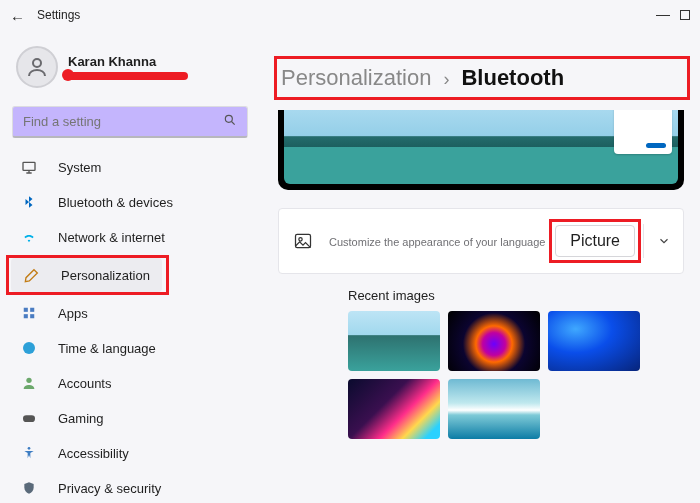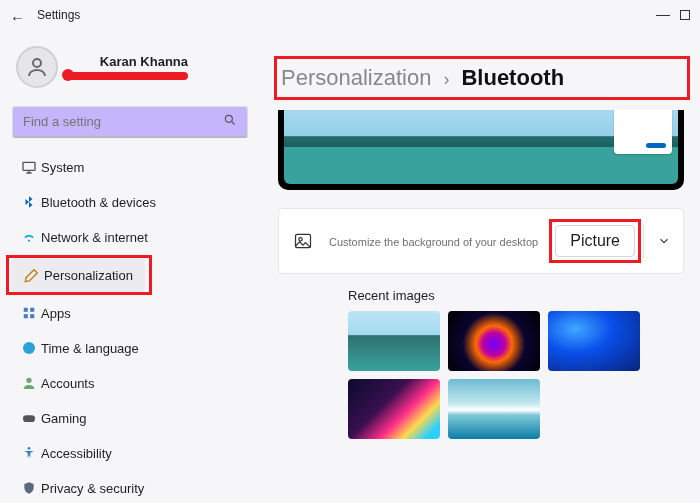--- a/index.html
+++ b/index.html
@@ -27,21 +27,21 @@
     .sidebar { width: 260px; padding: 6px 6px 6px 6px; }
     .profile { display: flex; align-items: center; padding: 10px 10px 14px; }
     .avatar {
       width: 42px; height: 42px; border-radius: 50%;
       background: #e6e6ea;
       border: 2px solid #cfcfd4;
       display: flex; align-items: center; justify-content: center;
       color: #6a6a6e;
     }
     .profile-info { margin-left: 10px; }
-    .profile-name { font-size: 13px; font-weight: 600; text-align: right; }
+    .profile-name { font-size: 13px; font-weight: 600; }
     .redact {
       width: 120px; height: 8px; background: #ed1c24;
       border-radius: 4px; margin-top: 3px;
       position: relative;
     }
     .redact::after{
       content:""; position:absolute; left:-6px; top:-3px;
       width:12px; height:12px; background:#ed1c24; border-radius:50%;
     }
     .search {
@@ -52,21 +52,21 @@
       display: flex; align-items: center; padding: 0 10px;
     }
     .search input {
       flex: 1; border: none; outline: none; font-size: 13px;
       color: #555; background: transparent;
     }
     .search .sicon { color: #555; }
     .nav-item {
       display: flex; align-items: center;
       padding: 8px 12px; border-radius: 4px;
-      margin: 1px 2px; cursor: pointer; gap: 3px;
+      margin: 1px 2px; cursor: pointer; gap: 20px;
       font-size: 13px;
     }
     .nav-item.active { background: #ececf0; }
     .nav-item.active .nlabel { font-weight: 400; }
     .nav-item .nicon { width: 18px; height: 18px; display:flex;align-items:center;justify-content:center;}
     .annot { border: 3px solid #ed1c24; }
     .annot-nav { padding-right: 4px; padding-left:2px; display:inline-block;}
     .annot-nav .nav-item{ margin:0; }
     .main {
       flex: 1; padding: 8px 10px 0 12px;
@@ -283,21 +283,21 @@
 
     <div class="panel">
       <div class="panel-icon">
         <svg width="20" height="20" viewBox="0 0 24 24" fill="none" stroke="#333" stroke-width="1.5">
             <rect x="3" y="4" width="18" height="16" rx="2"></rect>
             <circle cx="9" cy="10" r="2"></circle>
             <path d="M3 18l5-5 4 4 3-3 6 6"></path>
           </svg>
       </div>
       <div class="panel-text">
-        <div class="panel-sub">Customize the background of your desktop</div>
+        <div class="panel-sub">Customize the appearance of your language</div>
       </div>
       <div class="panel-right">
         <span class="picture-annot">
           <div class="picture-btn">Picture</div>
         </span>
         <div class="chev-btn">
           <svg width="14" height="14" viewBox="0 0 24 24" fill="none" stroke="#444" stroke-width="2">
               <path d="M6 9l6 6 6-6"></path>
             </svg>
         </div>

